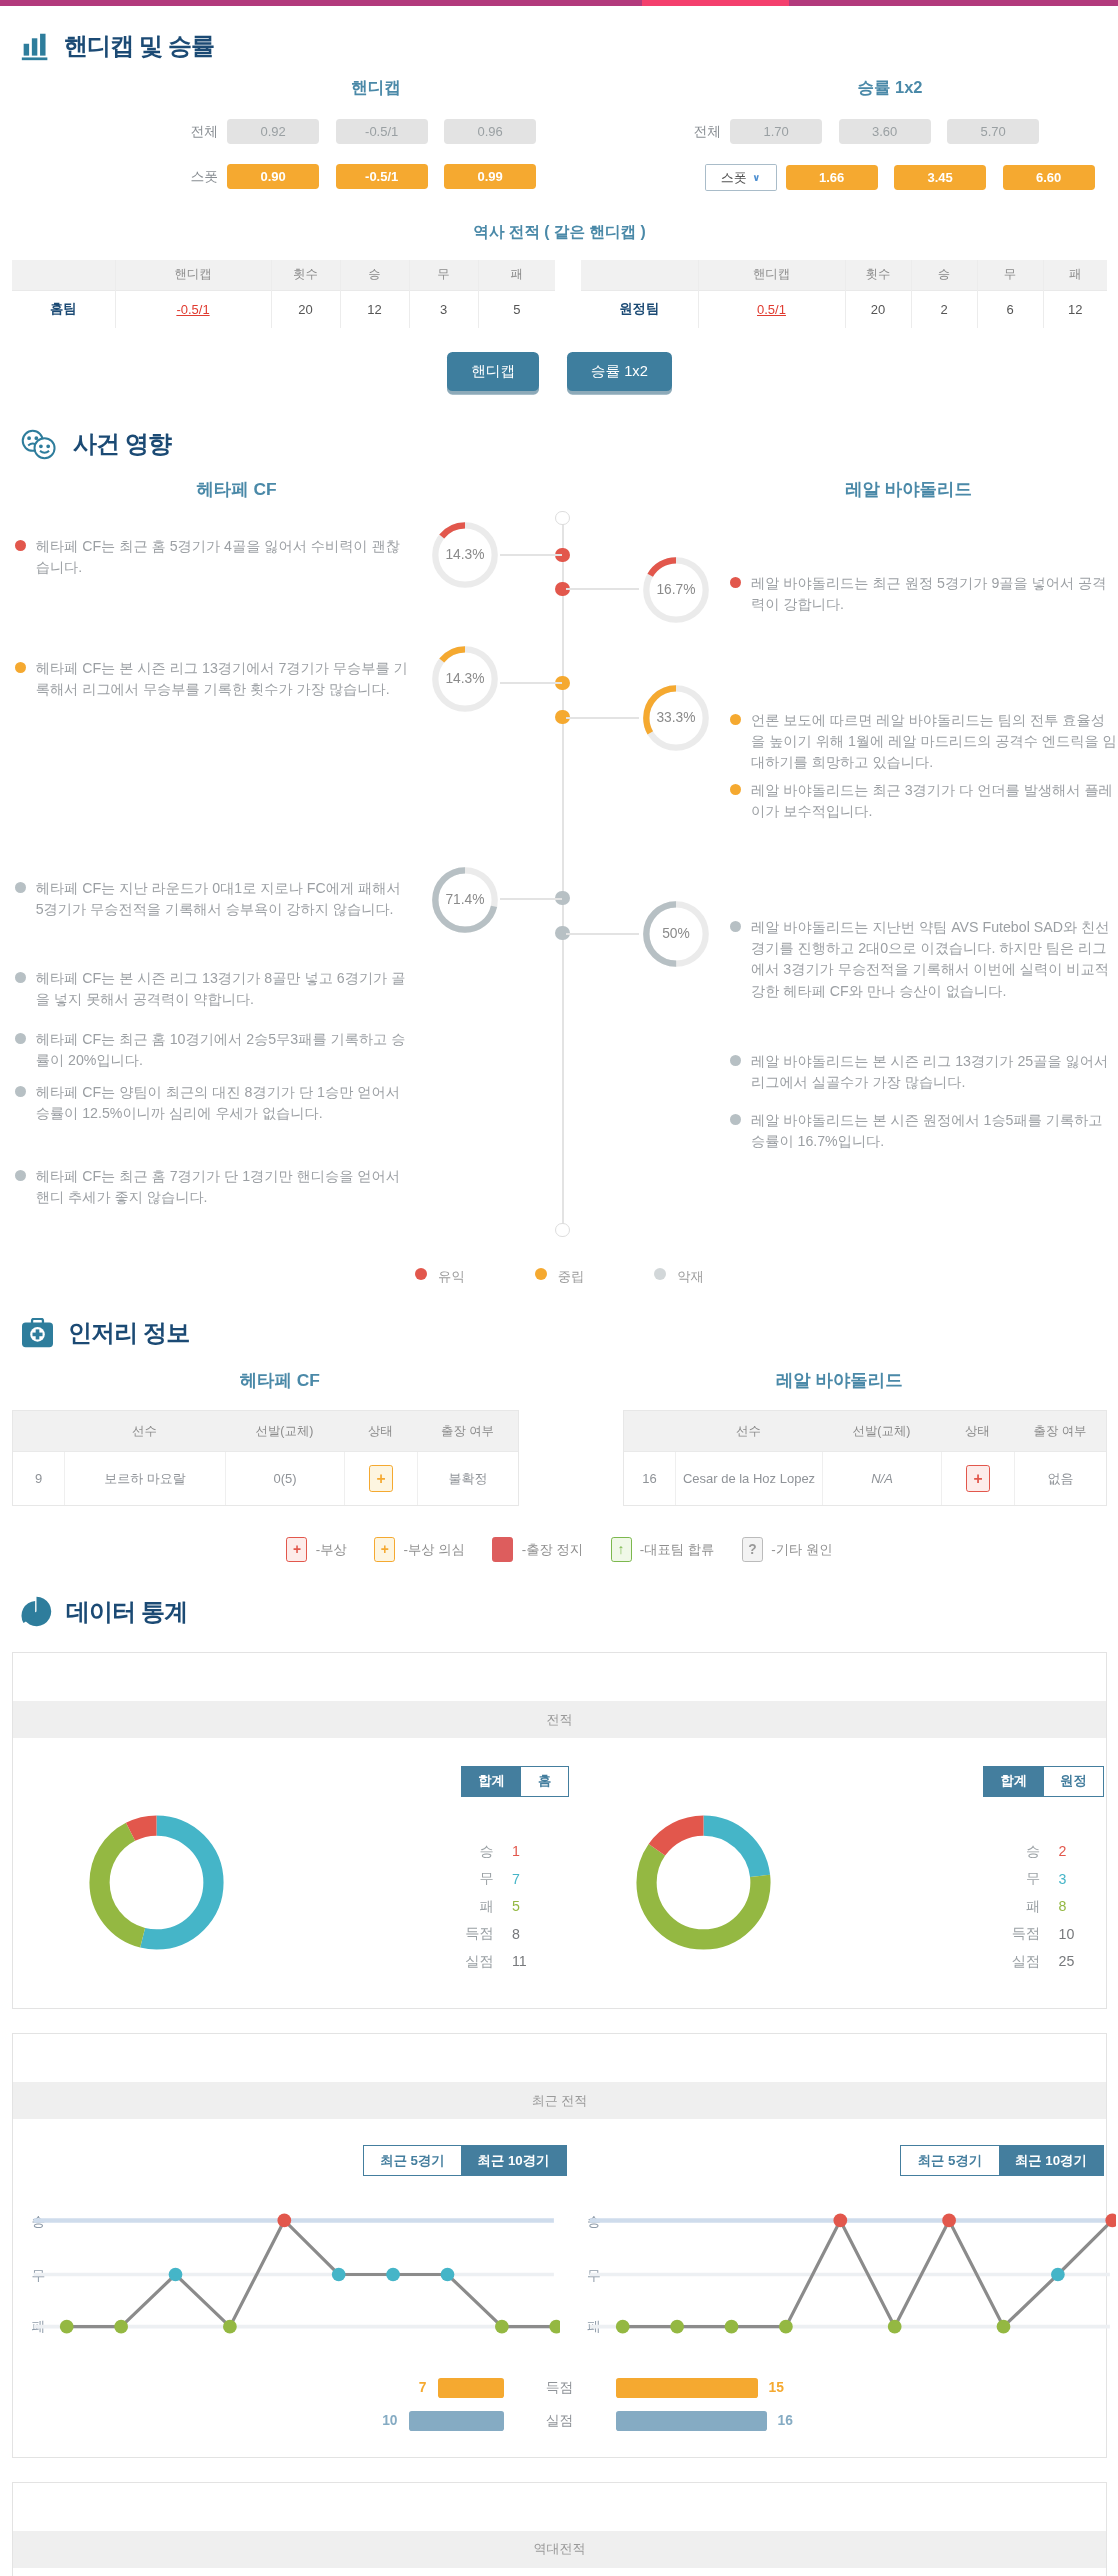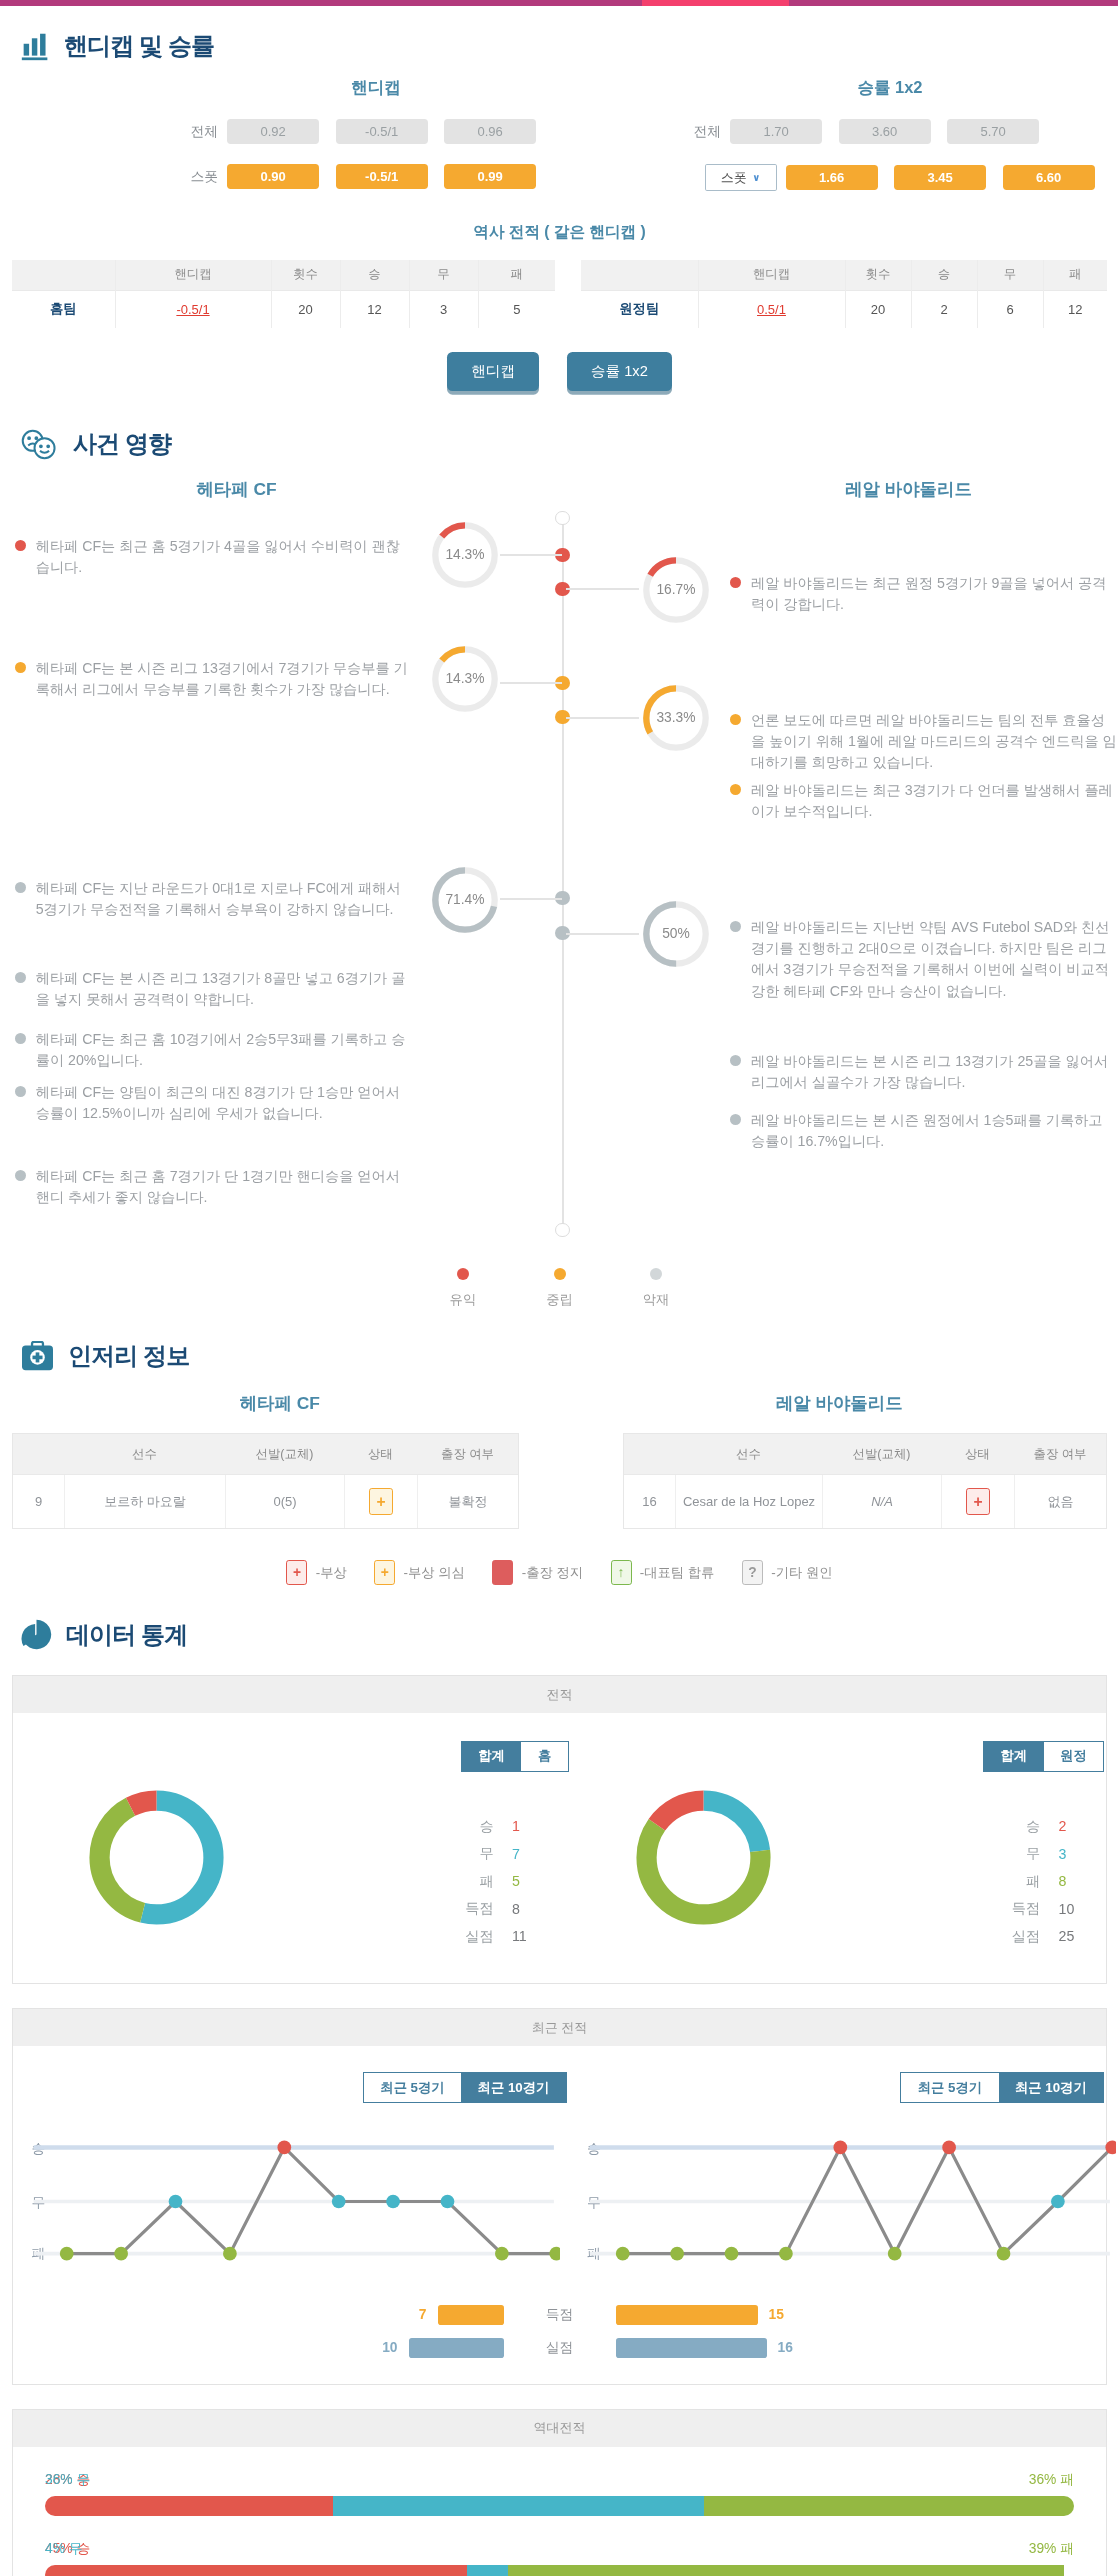--- a/index.html
+++ b/index.html
@@ -56,21 +56,21 @@
   .conn { position:absolute; height:1.8px; background:#e3e3e3; }
   .ev-item { position:absolute; display:flex; gap:10px; font-size:14.2px; line-height:1.5; color:#9b9fa3; }
   .ev-item .bullet { flex:none; width:11px; height:11px; border-radius:50%; margin-top:4.6px; }
   .bullet.good { background:#e2574c; } .bullet.neutral { background:#f5a930; } .bullet.bad { background:#b7c0c4; }
   .ev-item.l { left:14.7px; width:396px;justify-content:flex-end; }
   .ev-item.r { left:730px; width:389px; }
   .mini-donut { position:absolute; width:72px; height:72px; }
   .mini-donut svg { transform:scaleX(-1); }
   .mini-donut .pct { position:absolute; inset:0; display:flex; align-items:center; justify-content:center; font-size:13.8px; color:#8a8a8a; }
   .ev-legend { display:flex; justify-content:center; gap:70px; margin-top:16.5px; }
-  .ev-legend .li { display:flex; align-items:center; gap:11px; color:#9b9b9b; font-size:13.3px;flex-direction:column; }
+  .ev-legend .li { display:flex; gap:11px; color:#9b9b9b; font-size:13.3px; }
   .ev-legend .dot { width:12px; height:12px; border-radius:50%; }
 
   
   .inj-teams { display:flex; margin-top:18.4px; }
   .inj-teams .t { width:50%; text-align:center; color:#4a89a8; font-size:17.4px; font-weight:bold; }
   .inj-wrap { display:flex; justify-content:space-between; padding:0 12px; margin-top:18.4px; align-items:flex-start; }
   .inj-table { border:0.9px solid #e7e7e7; font-size:13px; }
   .inj-table .hrow { display:flex; background:#f1f1f1; color:#8b8b8b; font-size:12.4px; }
   .inj-table .hrow > div, .inj-table .drow > div { display:flex; align-items:center; justify-content:center; text-align:center; padding:0 3.7px; }
   .inj-table .hrow > div { height:40px; }
@@ -85,21 +85,21 @@
   .st-doubt { border:1.8px solid #f5a930; background:#fdf5e0; color:#f5a930; }
   .st-susp { background:#dd5d5d; border:1.8px solid #dd5d5d; color:#dd5d5d; }
   .st-nat { border:1.8px solid #7cb84e; background:#f0f8e8; color:#7cb84e; }
   .st-other { border:1.8px solid #bbb; background:#f3f3f3; color:#9a9a9a; }
   .icon-legend { display:flex; justify-content:center; align-items:center; gap:27.5px; margin-top:31px; }
   .icon-legend .item { display:flex; align-items:center; gap:8.3px; color:#8f8f8f; font-size:13.3px; }
   .icon-legend .st-icon { width:21px; height:25px; font-size:13.8px; }
 
   
   .panel { border:0.9px solid #e3e3e3; margin:24px 12px 0; }
-  .panel .band { background:#efefef; height:37px; display:flex; align-items:center; justify-content:center; color:#999; font-size:13px; }
+  .panel .band { background:#efefef; height:37px; display:flex; align-items:center; justify-content:center; color:#999; font-size:13px;margin-top:48px; }
   .rec-body { display:grid; grid-template-columns:1fr 1fr; padding:18.4px 0 24px; }
   .half { position:relative; height:228px; }
   .toggle { position:absolute; top:9.2px; display:flex; border:1.8px solid #447e9e; font-size:13.3px; font-weight:bold; cursor:pointer; background:#fff; }
   .toggle .cell { padding:5.5px 16.5px; color:#447e9e; }
   .toggle .cell.active { background:#447e9e; color:#fff; }
   .half .toggle { right:-9.2px; } .half.hR .toggle { right:1.8px; }
   .big-donut { position:absolute; left:70px; top:53px; }
   .rec-stats { position:absolute; top:81px; right:16.5px; width:147px; }
   .rec-stats .row { display:flex; justify-content:flex-end; align-items:center; gap:18.4px; height:27.5px; font-size:14.2px; }
   .rec-stats .lab { color:#9aa0a4; }

